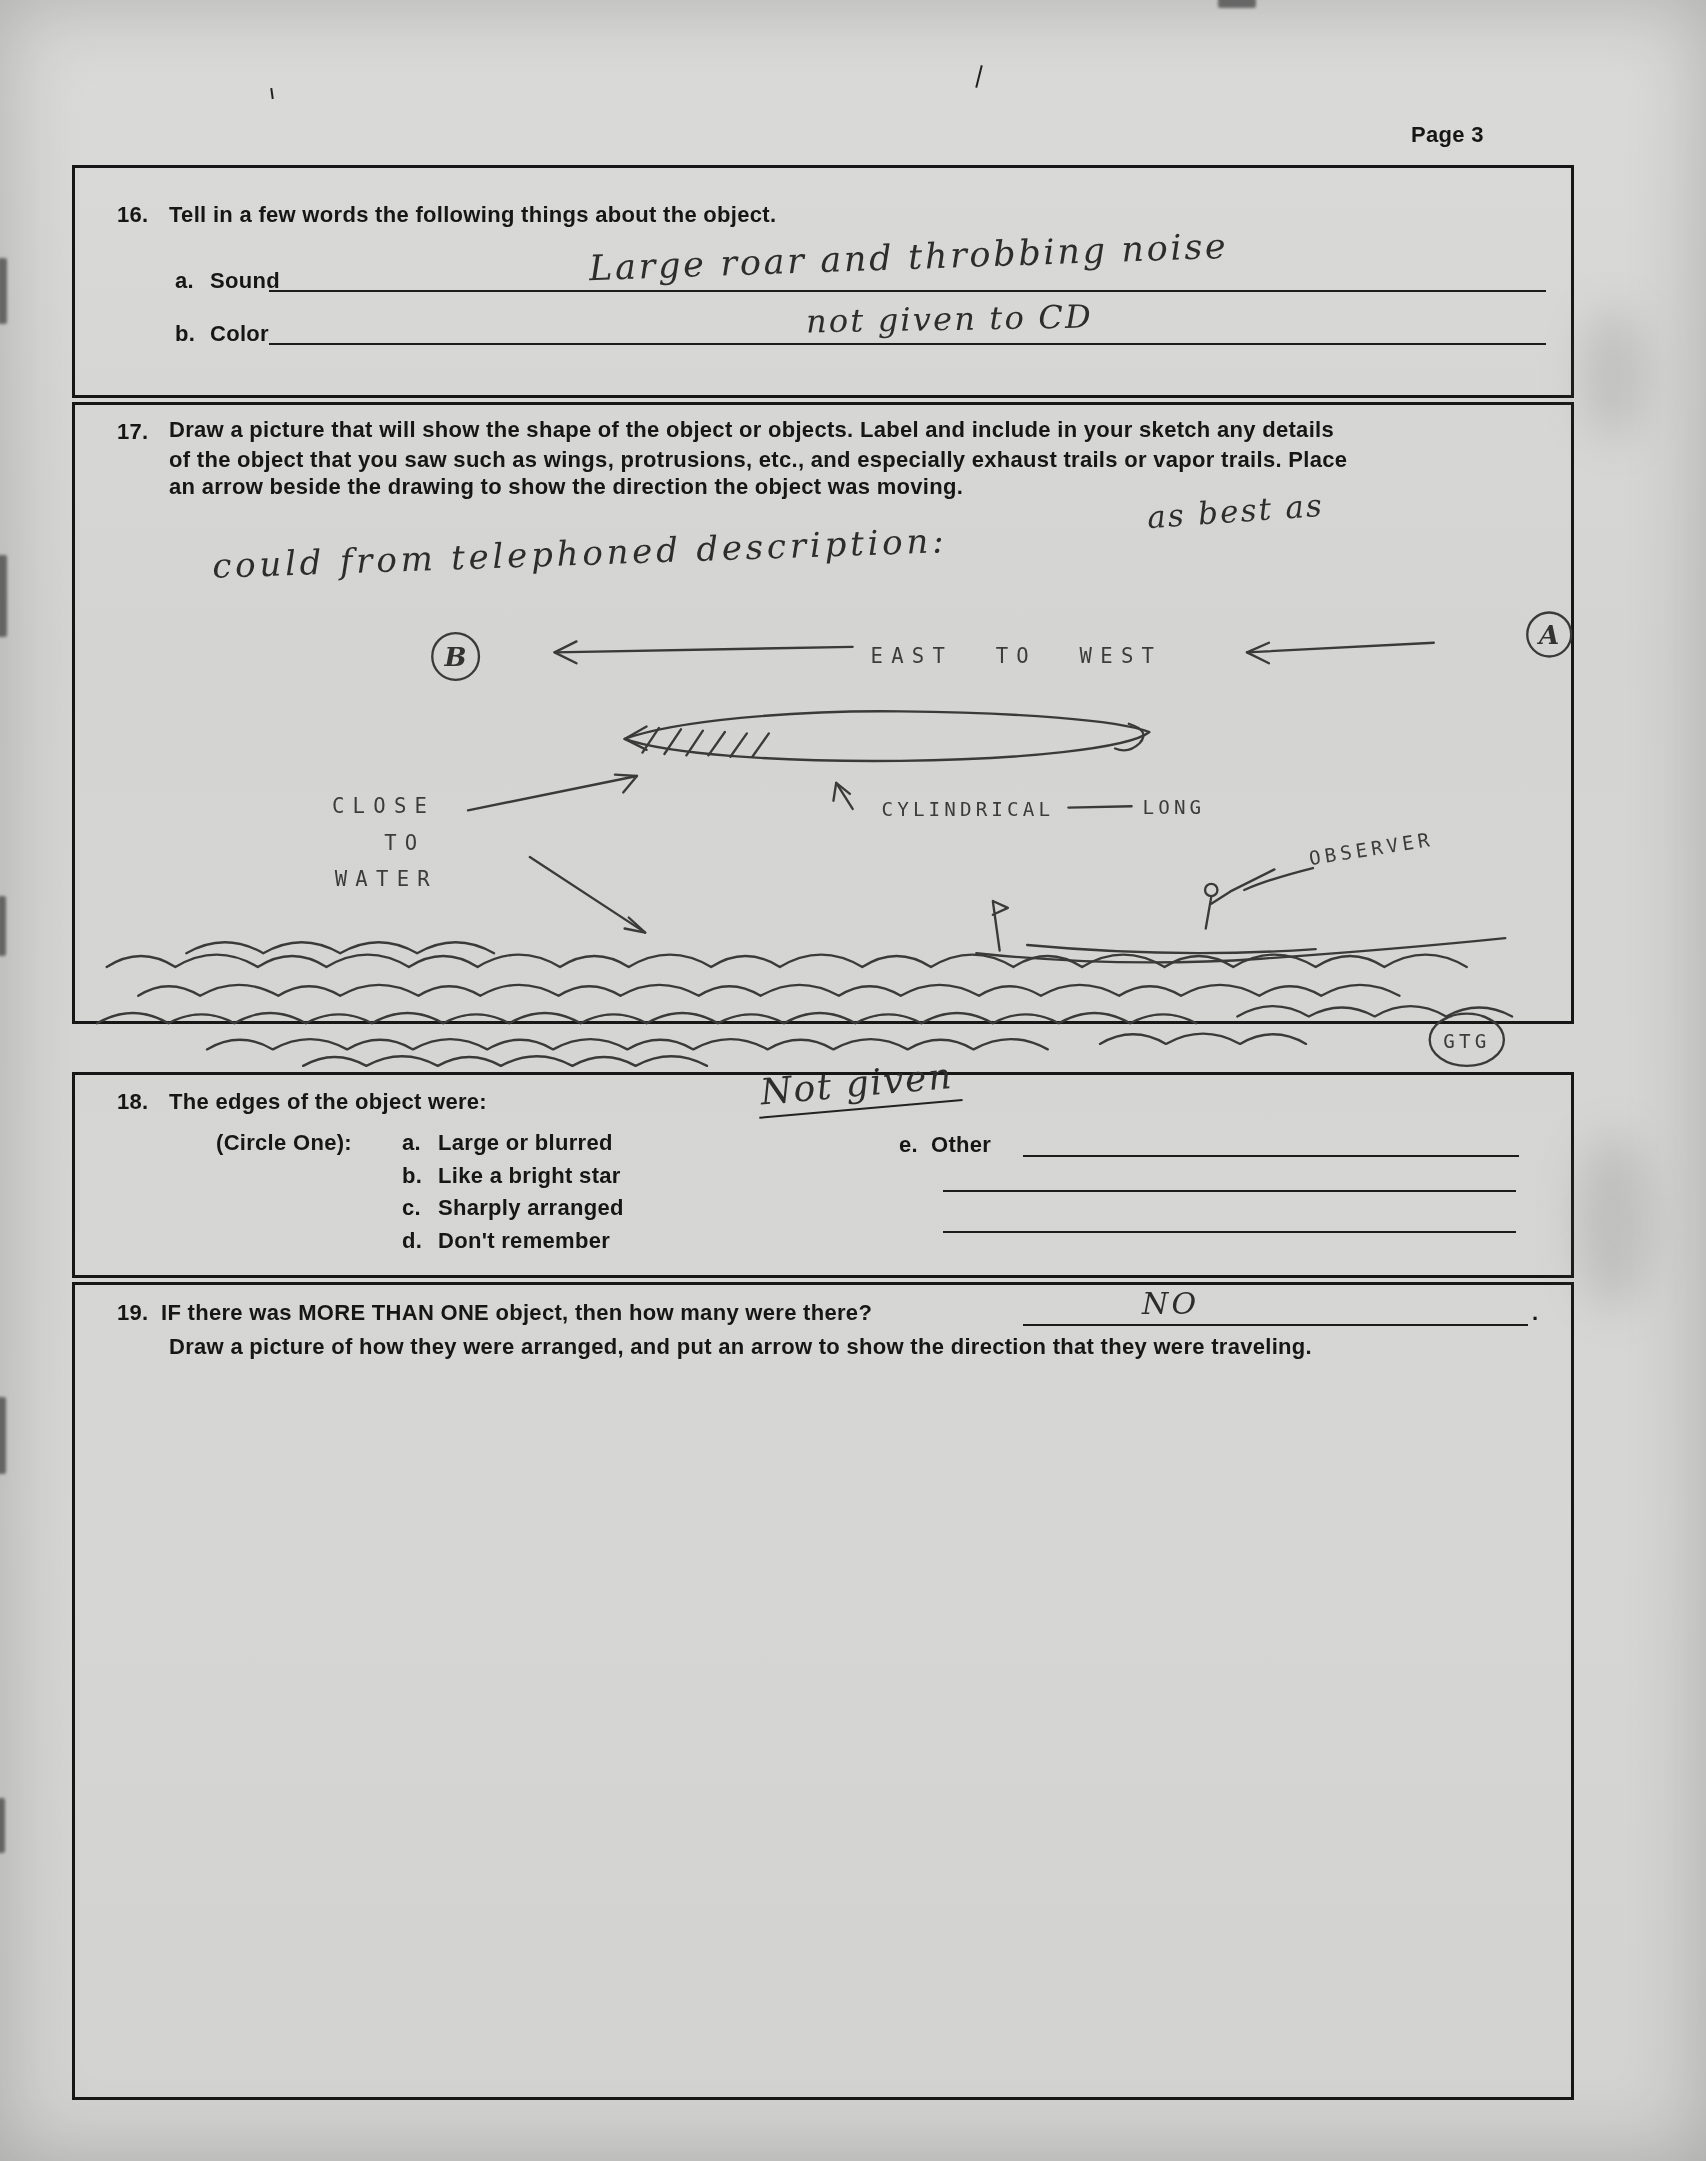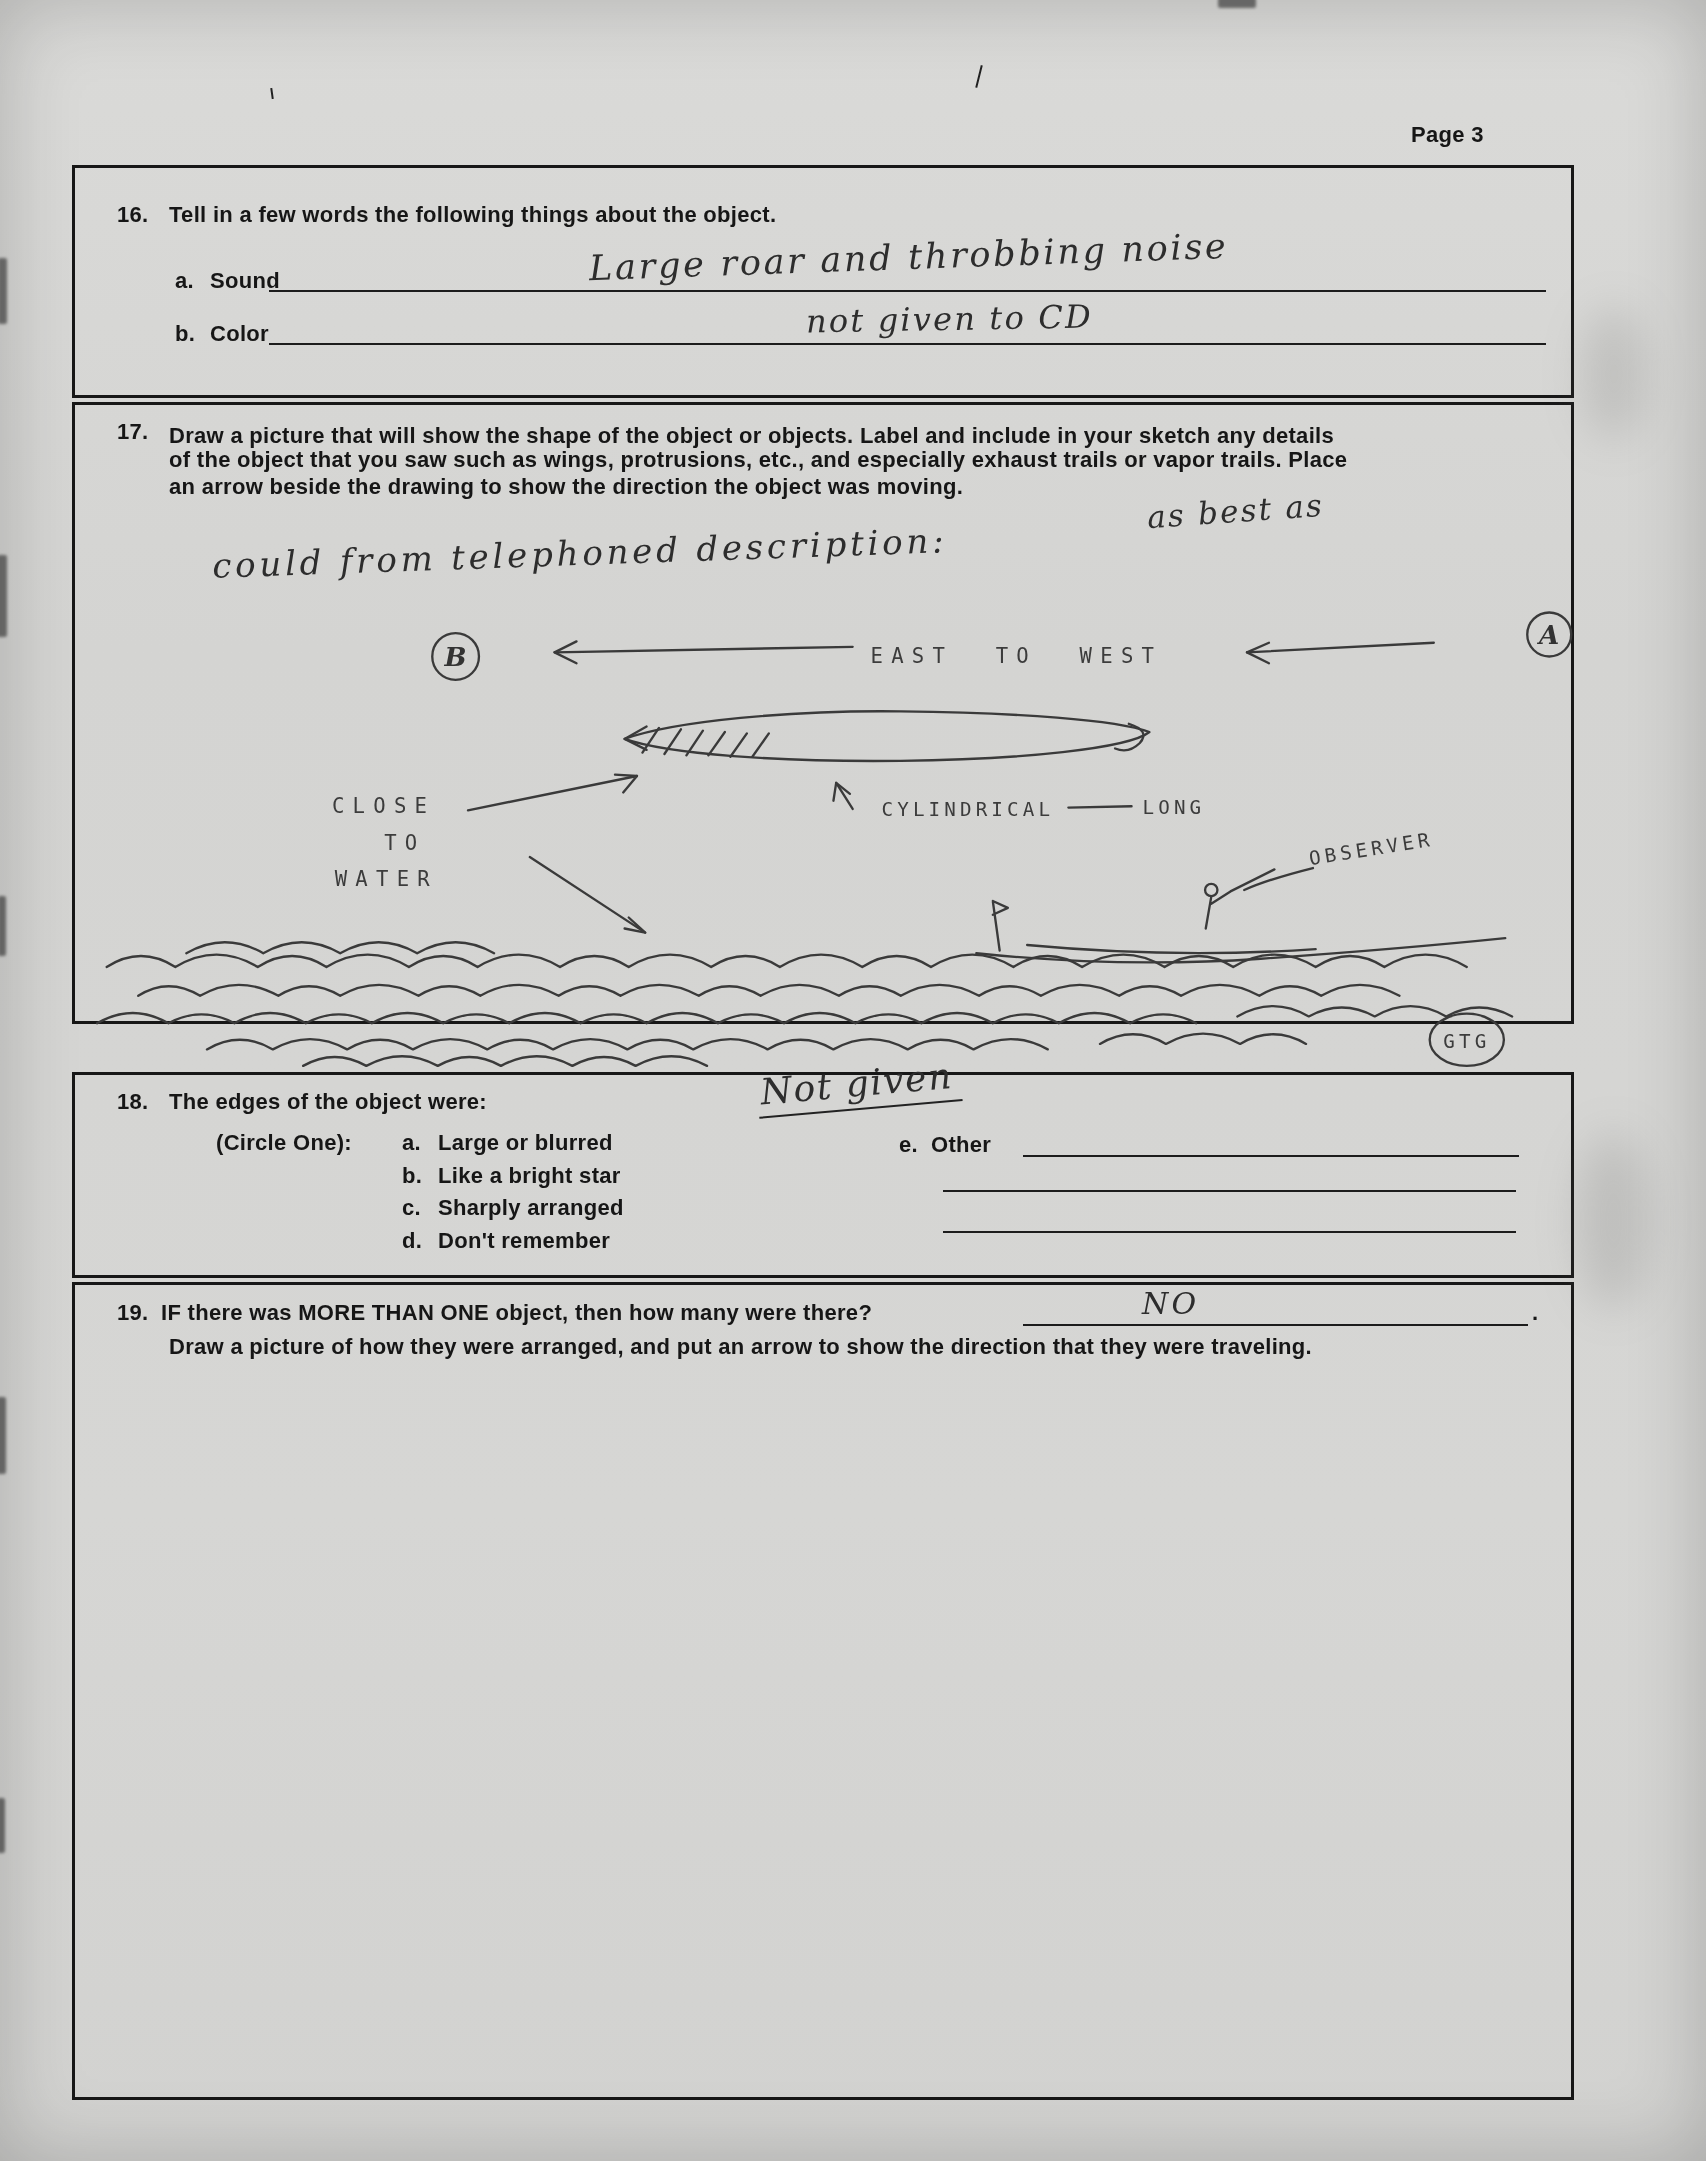--- a/index.html
+++ b/index.html
@@ -52,21 +52,21 @@
     <div class="hw hw-sound">Large roar and throbbing noise</div>
 
     <span class="ptext" style="left:100px;top:153px">b.</span>
     <span class="ptext" style="left:135px;top:153px">Color</span>
     <div class="uline" style="left:194px;top:150px;width:1277px;height:25px"></div>
     <div class="hw hw-color">not given to CD</div>
   </section>
 
   <section class="box" style="top:402px;height:622px">
     <span class="ptext" style="left:42px;top:14.3px">17.</span>
-    <span class="ptext" style="left:94px;top:18px">Draw a picture that will show the shape of the object or objects.  Label and include in your sketch any details</span>
+    <span class="ptext" style="left:94px;top:12px">Draw a picture that will show the shape of the object or objects.  Label and include in your sketch any details</span>
     <span class="ptext" style="left:94px;top:42px">of the object that you saw such as wings, protrusions, etc., and especially exhaust trails or vapor trails.  Place</span>
     <span class="ptext" style="left:94px;top:69px">an arrow beside the drawing to show the direction the object was moving.</span>
 
     <div class="hw hw-note1">as best as</div>
     <div class="hw hw-note2">could from telephoned description:</div>
 
     <svg class="sketch" viewBox="0 0 1089 337" aria-hidden="true">
       <g>
         <circle cx="276" cy="36" r="17"></circle>
         <text x="276" y="43" class="st-letter">B</text>

